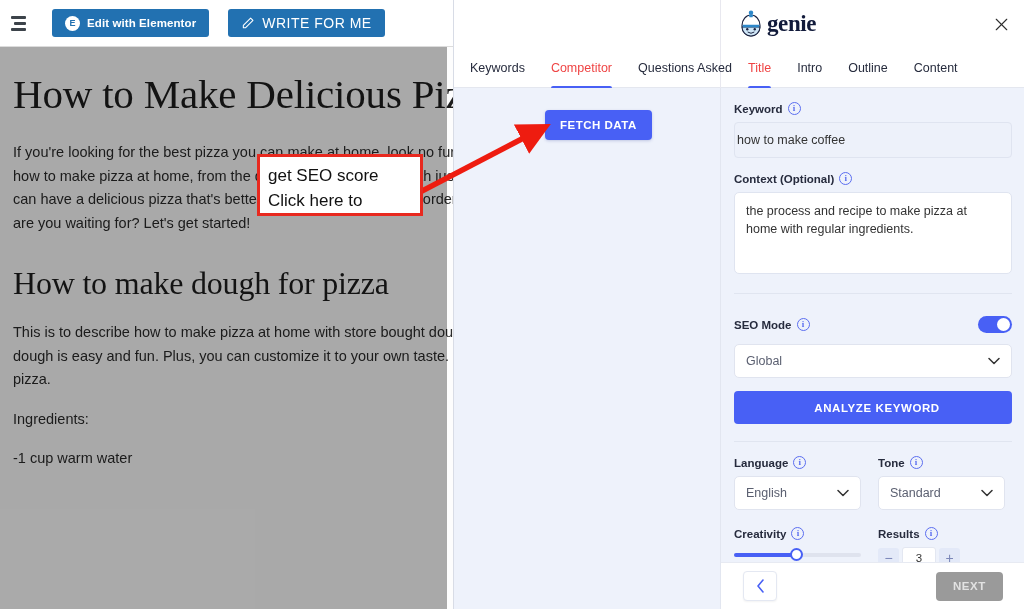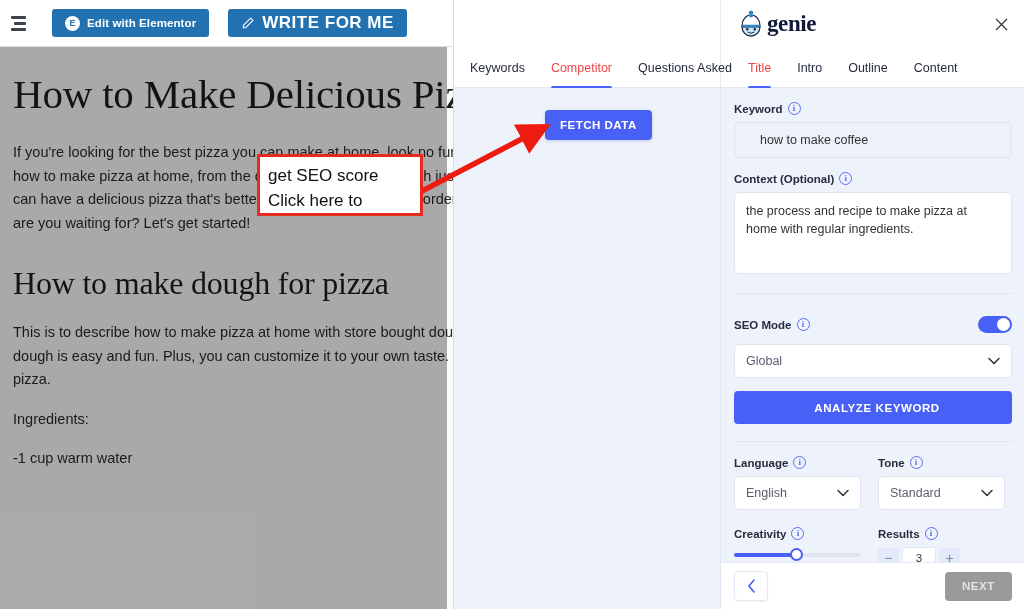--- a/index.html
+++ b/index.html
@@ -28,21 +28,21 @@
   }
   .collapse-icon i { display:block; height: 3px; background: #3c434a; border-radius:1px; }
   .collapse-icon i:nth-child(1) { width: 15px; margin-left: 0px; }
   .collapse-icon i:nth-child(2) { width: 12px; margin-left: 3px; }
   .collapse-icon i:nth-child(3) { width: 15px; margin-left: 0px; }
 
   .btn-wp {
     display: flex; align-items: center; gap: 7px;
     height: 28px; border-radius: 3px;
     background: #1b6ca8; color: #fff;
-    font-size: 17px; font-weight: 700;
+    font-size: 14px; font-weight: 400;
     padding: 0 13px; cursor: pointer;
     letter-spacing: .1px; white-space: nowrap;
   }
   #btn-elementor { margin-left: 16px; background: #2271b1; font-weight: 600; font-size: 11.5px; }
   #btn-write { margin-left: 19px; background: #2271b1; letter-spacing: .5px; }
   .el-badge {
     width: 15px; height: 15px; border-radius: 50%;
     background: #ffffff; color: #2271b1;
     font-size: 9px; font-weight: 700;
     display: flex; align-items: center; justify-content: center;
@@ -179,21 +179,21 @@
     width: 13px; height: 13px; border-radius: 50%;
     border: 1.3px solid #5b6ef0; color: #5b6ef0;
     font-size: 9px; font-weight: 700;
     display: flex; align-items: center; justify-content: center;
     font-family: "Liberation Serif", serif; line-height: 1;
     flex: 0 0 auto;
   }
   .txt-input {
     width: 100%; height: 36px;
     background: #edf1fa; border: 1px solid #dfe4f0;
-    border-radius: 4px; padding: 0 25px;
+    border-radius: 4px; padding: 0 2px;
     font-size: 12.5px; color: #333; font-family: inherit;
     outline: none;
   }
   .txt-area {
     width: 100%; height: 82px; resize: none;
     background: #ffffff; border: 1px solid #dfe4f0;
     border-radius: 5px; padding: 9px 11px;
     font-size: 12.5px; color: #333; line-height: 18px;
     font-family: inherit; outline: none;
   }
@@ -261,21 +261,21 @@
     display: flex; align-items: center; justify-content: center;
     font-size: 11.5px; color: #333;
   }
 
   
   .bottom-bar {
     position: absolute; left: 267px; bottom: 0;
     width: 304px; height: 47px;
     background: #ffffff; border-top: 1px solid #e7eaf2;
     display: flex; align-items: center; justify-content: space-between;
-    padding: 0 13px;
+    padding: 0 22px;
   }
   .back-btn {
     width: 34px; height: 30px; background: #fff;
     border: 1px solid #e4e8f2; border-radius: 4px;
     display: flex; align-items: center; justify-content: center;
     cursor: pointer; box-shadow: 0 1px 2px rgba(0,0,0,.05);
   }
   .next-btn {
     padding: 0 17px; height: 29px; border-radius: 4px;
     background: #9a9a9a; color: #e2e2e2;

